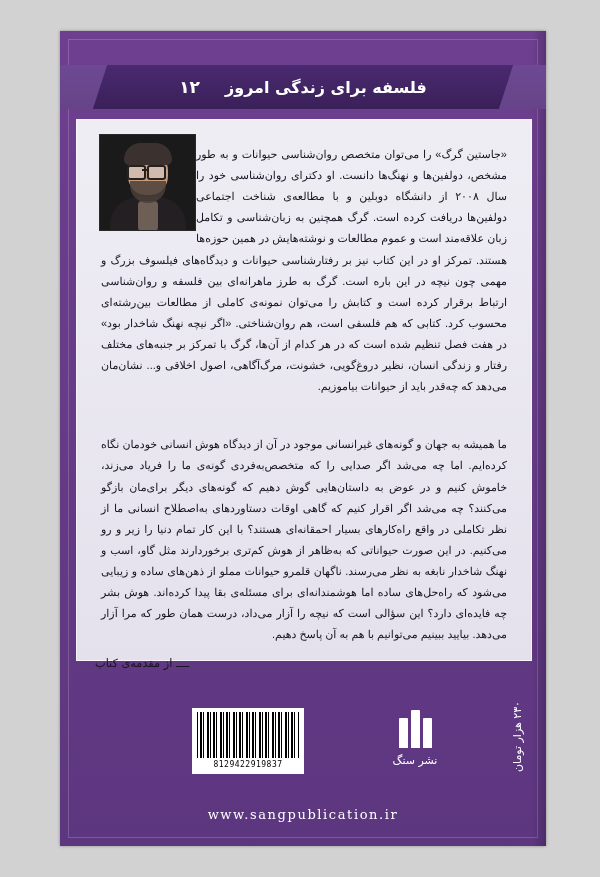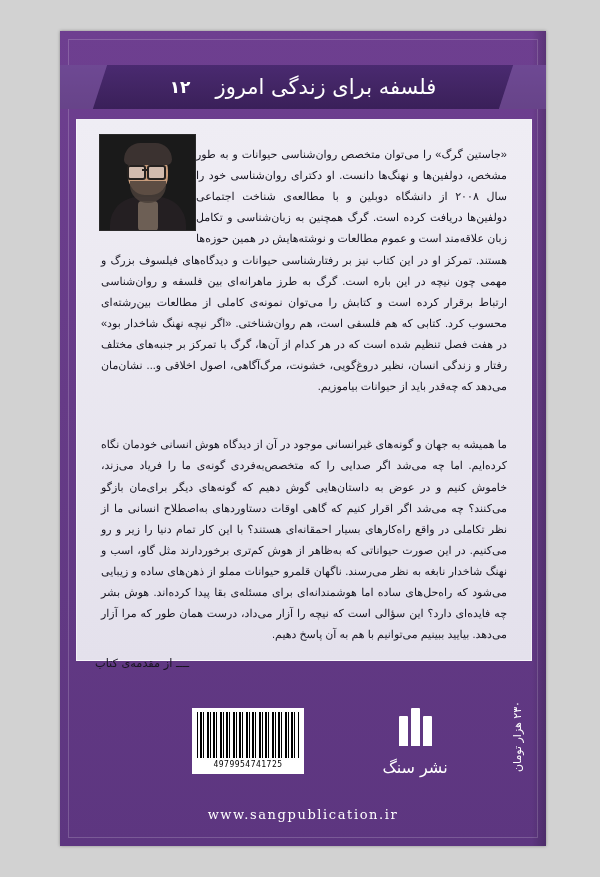--- a/index.html
+++ b/index.html
@@ -66,22 +66,22 @@
     content: "";
     position: absolute;
     right: -20px; top: 0;
     width: 60px; height: 44px;
     background: #8d63b0;
     transform: skewX(-18deg);
     opacity: 0.55;
   }
   .series-title {
     color: #ffffff;
-    font-size: 21px;
-    font-weight: normal;
+    font-size: 16px;
+    font-weight: bold;
     letter-spacing: 0.5px;
     z-index: 2;
     direction: rtl;
   }
   .series-number {
     color: #ffffff;
     font-size: 17px;
     font-weight: bold;
     margin-right: 25px;
     z-index: 2;
@@ -236,22 +236,22 @@
     display: block;
     width: 9px;
     background: #ffffff;
     border-radius: 1px 1px 0 0;
   }
   .logo-mark span:nth-child(1) { height: 30px; }
   .logo-mark span:nth-child(2) { height: 38px; }
   .logo-mark span:nth-child(3) { height: 30px; }
   .pub-name {
     color: #ffffff;
-    font-size: 16px;
-    margin-top: 12px;
+    font-size: 11px;
+    margin-top: 6px;
     direction: rtl;
   }
   .price-vertical {
     position: absolute;
     right: 22px;
     bottom: 74px;
     color: #ffffff;
     font-size: 11px;
     writing-mode: vertical-rl;
     transform: rotate(180deg);
@@ -307,21 +307,21 @@
 
         <p class="body-text">«جاستین گرگ» را می‌توان متخصص روان‌شناسی حیوانات و به طور مشخص، دولفین‌ها و نهنگ‌ها دانست. او دکترای روان‌شناسی خود را سال ۲۰۰۸ از دانشگاه دوبلین و با مطالعه‌ی شناخت اجتماعی دولفین‌ها دریافت کرده است. گرگ همچنین به زبان‌شناسی و تکامل زبان علاقه‌مند است و عموم مطالعات و نوشته‌هایش در همین حوزه‌ها هستند. تمرکز او در این کتاب نیز بر رفتارشناسی حیوانات و دیدگاه‌های فیلسوف بزرگ و مهمی چون نیچه در این باره است. گرگ به طرز ماهرانه‌ای بین فلسفه و روان‌شناسی ارتباط برقرار کرده است و کتابش را می‌توان نمونه‌ی کاملی از مطالعات بین‌رشته‌ای محسوب کرد. کتابی که هم فلسفی است، هم روان‌شناختی. «اگر نیچه نهنگ شاخدار بود» در هفت فصل تنظیم شده است که در هر کدام از آن‌ها، گرگ با تمرکز بر جنبه‌های مختلف رفتار و زندگی انسان، نظیر دروغ‌گویی، خشونت، مرگ‌آگاهی، اصول اخلاقی و... نشان‌مان می‌دهد که چه‌قدر باید از حیوانات بیاموزیم.</p>
         <div class="para-gap"></div>
         <p class="body-text">ما همیشه به جهان و گونه‌های غیرانسانی موجود در آن از دیدگاه هوش انسانی خودمان نگاه کرده‌ایم. اما چه می‌شد اگر صدایی را که متخصص‌به‌فردی گونه‌ی ما را فریاد می‌زند، خاموش کنیم و در عوض به داستان‌هایی گوش دهیم که گونه‌های دیگر برای‌مان بازگو می‌کنند؟ چه می‌شد اگر اقرار کنیم که گاهی اوقات دستاوردهای به‌اصطلاح انسانی ما از نظر تکاملی در واقع راه‌کارهای بسیار احمقانه‌ای هستند؟ با این کار تمام دنیا را زیر و رو می‌کنیم. در این صورت حیواناتی که به‌ظاهر از هوش کم‌تری برخوردارند مثل گاو، اسب و نهنگ شاخدار نابغه به نظر می‌رسند. ناگهان قلمرو حیوانات مملو از ذهن‌های ساده و زیبایی می‌شود که راه‌حل‌های ساده اما هوشمندانه‌ای برای مسئله‌ی بقا پیدا کرده‌اند. هوش بشر چه فایده‌ای دارد؟ این سؤالی است که نیچه را آزار می‌داد، درست همان طور که مرا آزار می‌دهد. بیایید ببینیم می‌توانیم با هم به آن پاسخ دهیم.</p>
         <div class="attrib">ــــ از مقدمه‌ی کتاب</div>
       </div>
     </div>
 
     <div class="barcode-box">
       <div class="bars"></div>
-      <div class="barcode-num">4979954741725</div>
+      <div class="barcode-num">8129422919837</div>
     </div>
 
     <div class="publisher">
       <div class="logo-mark">
         <span></span>
           <span></span>
           <span></span>
       </div>
       <div class="pub-name">نشر سنگ</div>
     </div>

